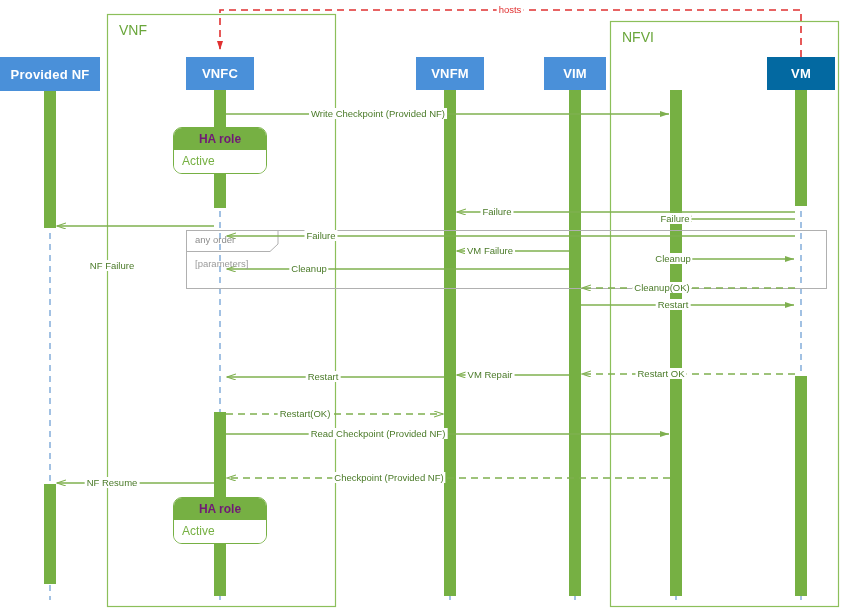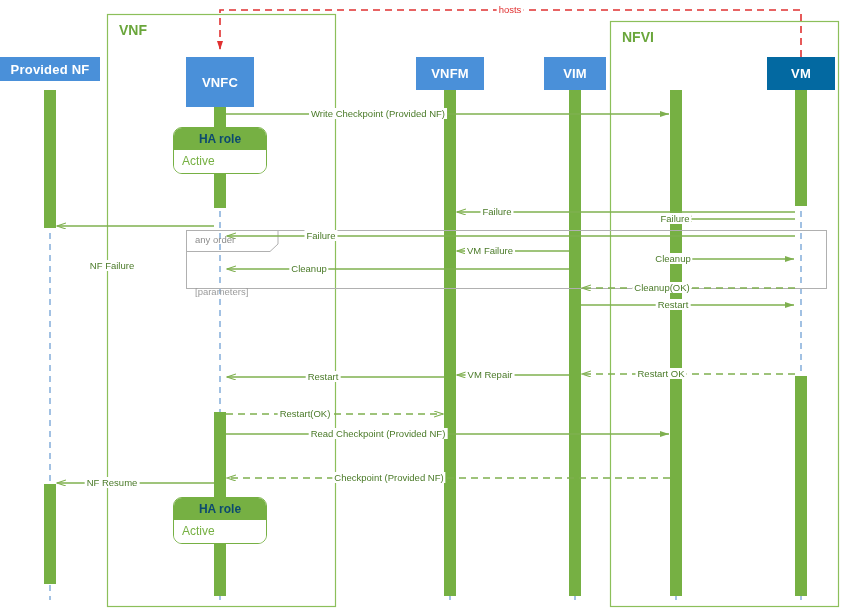--- a/index.html
+++ b/index.html
@@ -3,29 +3,29 @@
 <meta charset="utf-8">
 <style>
   html,body{margin:0;padding:0;background:#ffffff;}
   body{width:844px;height:608px;font-family:"Liberation Sans",sans-serif;}
   #stage{position:relative;width:844px;height:608px;overflow:hidden;background:#fff;}
   svg#canvas{position:absolute;left:0;top:0;width:844px;height:608px;}
 
   .lifeline-head{position:absolute;background:#4a90d9;color:#ffffff;font-weight:bold;
      font-size:13px;display:flex;align-items:center;justify-content:center;
      box-sizing:border-box;letter-spacing:.2px;}
-  .frame-label{position:absolute;color:#6aa63b;font-weight:bold;font-size:14px;}
+  .frame-label{position:absolute;color:#6aa63b;font-weight:normal;font-size:14px;}
   .msg-label{position:absolute;color:#4a7a28;font-size:9.5px;background:#ffffff;
      padding:0 2px;white-space:nowrap;line-height:11px;}
   .msg-label.red{color:#cc2222;}
   .frag-op{position:absolute;color:#8e8e8e;font-size:9.5px;white-space:nowrap;}
   .frag-params{position:absolute;color:#9b9b9b;font-size:9.5px;white-space:nowrap;}
   .ha-box{position:absolute;width:94px;border:1.4px solid #76b043;border-radius:9px;
      box-sizing:border-box;overflow:hidden;background:#ffffff;}
-  .ha-title{background:#76b043;color:#0c4a6e;font-weight:bold;font-size:12px;
+  .ha-title{background:#76b043;color:#701a75;font-weight:bold;font-size:12px;
      text-align:center;padding:4px 0 4px 0;}
   .ha-value{color:#76b043;font-size:12px;padding:4px 0 5px 8px;background:#ffffff;}
 </style>
 </head>
 <body>
 
 <div id="stage">
   <svg id="canvas" xmlns="http://www.w3.org/2000/svg">
       <rect x="107.5" y="14.5" width="228" height="592" fill="none" stroke="#8cbf5a" stroke-width="1.2"></rect>
       <rect x="610.5" y="21.5" width="228" height="585" fill="none" stroke="#8cbf5a" stroke-width="1.2"></rect>
@@ -72,41 +72,41 @@
       <line x1="795" y1="374" x2="582" y2="374" stroke="#7fb04f" stroke-width="1.3" marker-end="url(#arr-open)" stroke-dasharray="7 5"></line>
       <line x1="226" y1="414" x2="443" y2="414" stroke="#7fb04f" stroke-width="1.3" marker-end="url(#arr-open)" stroke-dasharray="7 5"></line>
       <line x1="226" y1="434" x2="669" y2="434" stroke="#7fb04f" stroke-width="1.3" marker-end="url(#arr-filled)"></line>
       <line x1="670" y1="478" x2="227" y2="478" stroke="#7fb04f" stroke-width="1.3" marker-end="url(#arr-open)" stroke-dasharray="7 5"></line>
       <line x1="214" y1="483" x2="57" y2="483" stroke="#7fb04f" stroke-width="1.3" marker-end="url(#arr-open)"></line>
       <path d="M801,57 L801,10 L220,10 L220,50" fill="none" stroke="#e03131" stroke-width="1.6" stroke-dasharray="7 5" marker-end="url(#arr-red)"></path>
     </svg>
 <div class="frame-label" style="left: 119px; top: 22px;">VNF</div>
     <div class="frame-label" style="left: 622px; top: 29px;">NFVI</div>
     <div class="frag-op" style="left: 195px; top: 234px;">any order</div>
-    <div class="frag-params" style="left: 195px; top: 258px; margin-top: 28px;">[parameters]</div>
+    <div class="frag-params" style="left: 195px; top: 258px;">[parameters]</div>
     <div class="msg-label" style="top: 108px; left: 378px; transform: translateX(-50%);">Write Checkpoint (Provided NF)</div>
     <div class="msg-label" style="top: 206px; left: 497px; transform: translateX(-50%);">Failure</div>
     <div class="msg-label" style="top: 213px; left: 675px; transform: translateX(-50%);">Failure</div>
     <div class="msg-label" style="top: 220px; left: 112px; transform: translateX(-50%); margin-top: 40px;">NF Failure</div>
     <div class="msg-label" style="top: 230px; left: 321px; transform: translateX(-50%);">Failure</div>
     <div class="msg-label" style="top: 245px; left: 490px; transform: translateX(-50%);">VM Failure</div>
     <div class="msg-label" style="top: 253px; left: 673px; transform: translateX(-50%);">Cleanup</div>
     <div class="msg-label" style="top: 263px; left: 309px; transform: translateX(-50%);">Cleanup</div>
     <div class="msg-label" style="top: 282px; left: 662px; transform: translateX(-50%); text-align: center;">Cleanup(OK)</div>
     <div class="msg-label" style="top: 299px; left: 673px; transform: translateX(-50%);">Restart</div>
     <div class="msg-label" style="top: 371px; left: 323px; transform: translateX(-50%);">Restart</div>
     <div class="msg-label" style="top: 369px; left: 490px; transform: translateX(-50%);">VM Repair</div>
     <div class="msg-label" style="top: 368px; left: 661px; transform: translateX(-50%);">Restart OK</div>
     <div class="msg-label" style="top: 408px; left: 305px; transform: translateX(-50%);">Restart(OK)</div>
     <div class="msg-label" style="top: 428px; left: 378px; transform: translateX(-50%);">Read Checkpoint (Provided NF)</div>
     <div class="msg-label" style="top: 472px; left: 389px; transform: translateX(-50%);">Checkpoint (Provided NF)</div>
     <div class="msg-label" style="top: 477px; left: 112px; transform: translateX(-50%);">NF Resume</div>
     <div class="msg-label red" style="left: 510px; top: 4px; transform: translateX(-50%); color: rgb(224, 49, 49);">hosts</div>
-    <div class="lifeline-head" style="left: 0px; top: 57px; width: 100px; height: 24px; background: rgb(74, 144, 217); color: rgb(255, 255, 255);">Provided NF</div>
-    <div class="lifeline-head" style="left: 186px; top: 57px; width: 68px; height: 50px; background: rgb(74, 144, 217); color: rgb(255, 255, 255);">VNFC</div>
+    <div class="lifeline-head" style="left: 0px; top: 57px; width: 100px; height: 34px; background: rgb(74, 144, 217); color: rgb(255, 255, 255);">Provided NF</div>
+    <div class="lifeline-head" style="left: 186px; top: 57px; width: 68px; height: 33px; background: rgb(74, 144, 217); color: rgb(255, 255, 255);">VNFC</div>
     <div class="lifeline-head" style="left: 416px; top: 57px; width: 68px; height: 33px; background: rgb(74, 144, 217); color: rgb(255, 255, 255);">VNFM</div>
     <div class="lifeline-head" style="left: 544px; top: 57px; width: 62px; height: 33px; background: rgb(74, 144, 217); color: rgb(255, 255, 255);">VIM</div>
     <div class="lifeline-head" style="left: 767px; top: 57px; width: 68px; height: 33px; background: #0369a1; color: rgb(255, 255, 255);">VM</div>
     <div class="ha-box" style="left: 173px; top: 127px;">
       <div class="ha-title">HA role</div>
       <div class="ha-value">Active</div>
     </div>
     <div class="ha-box" style="left: 173px; top: 497px;">
       <div class="ha-title">HA role</div>
       <div class="ha-value">Active</div>

